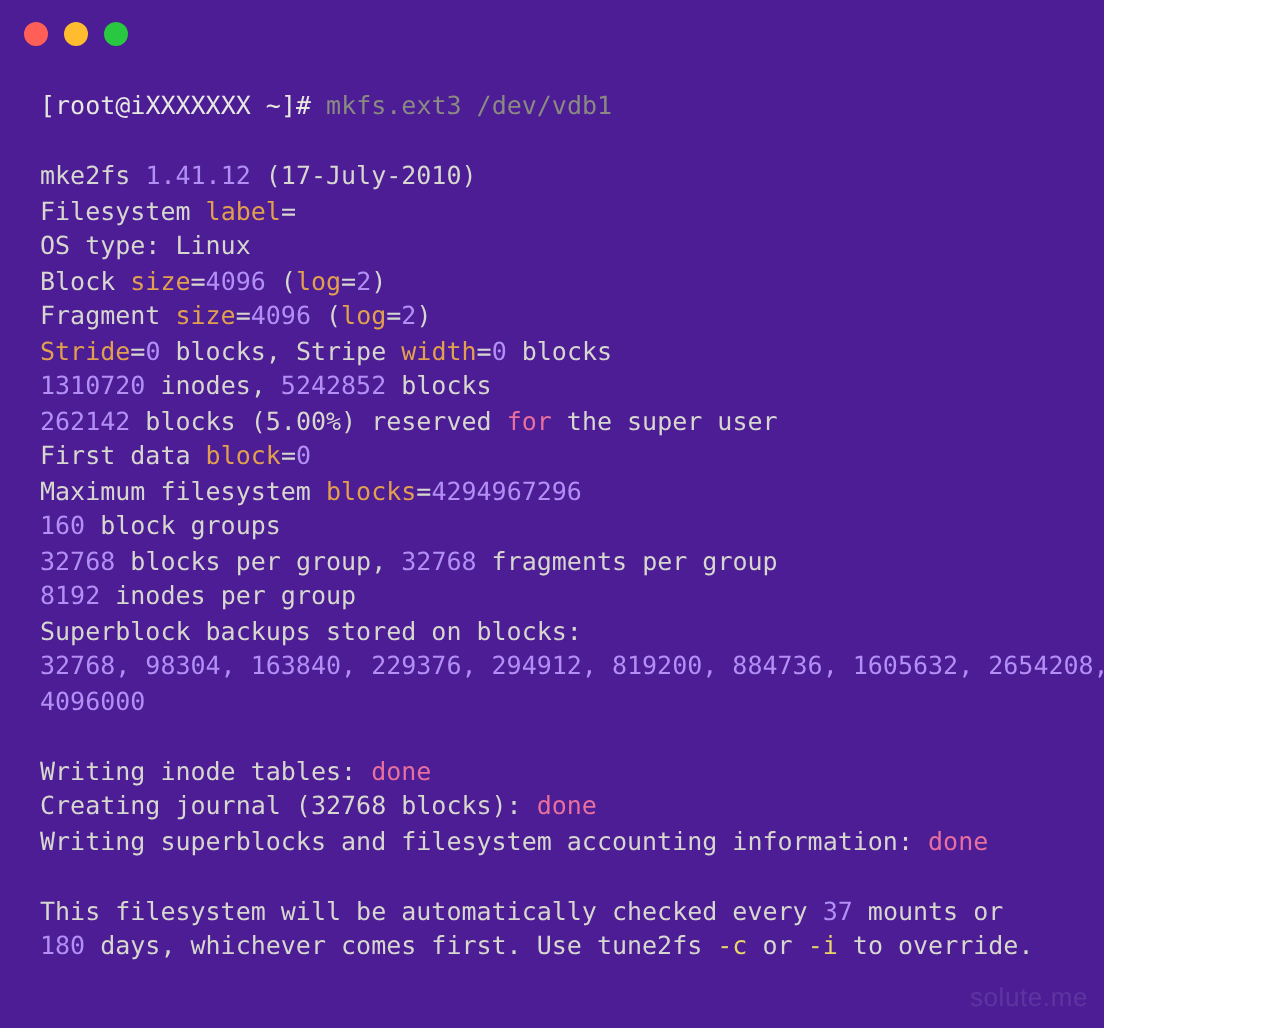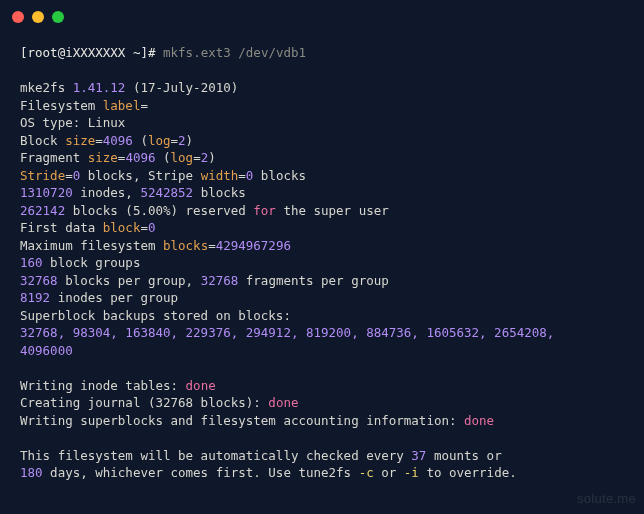--- a/index.html
+++ b/index.html
@@ -3,22 +3,22 @@
 <meta charset="utf-8">
 <style>
   * { box-sizing: border-box; }
   html, body {
     margin: 0; padding: 0;
     width: 644px; height: 514px;
     background: #ffffff;
     font-family: "Menlo", "Consolas", monospace;
   }
   .window {
-    width: 644px; height: 514px;
-    background: #0f172a;
+    width: 552px; height: 514px;
+    background: #4c1d95;
     position: relative;
     overflow: hidden;
   }
   .titlebar {
     height: 34px;
     display: flex;
     align-items: center;
     padding-left: 12px;
     gap: 8px;
   }

